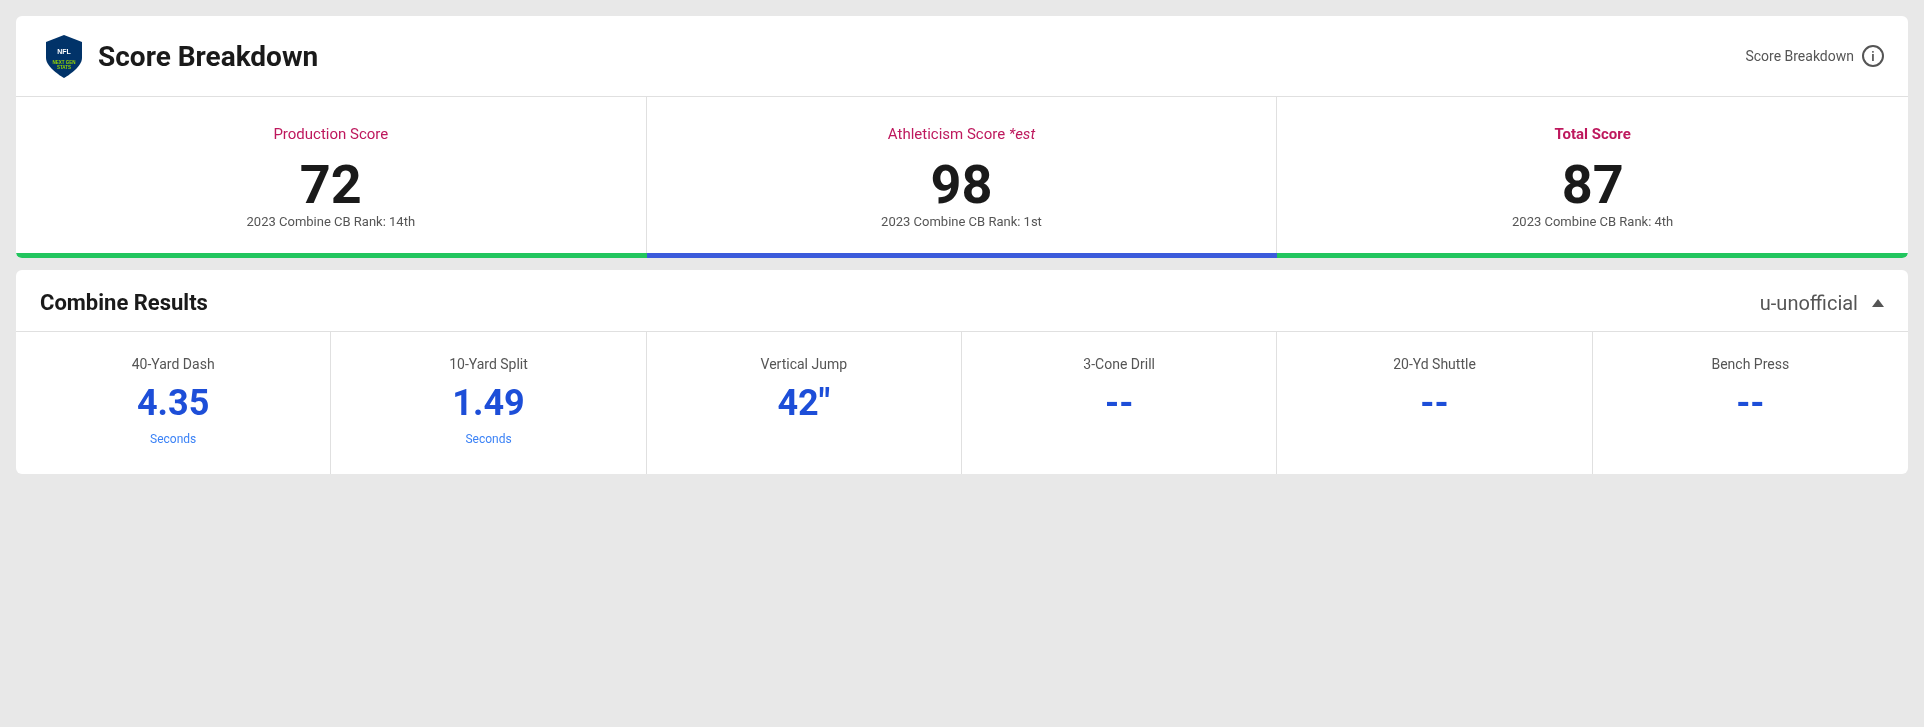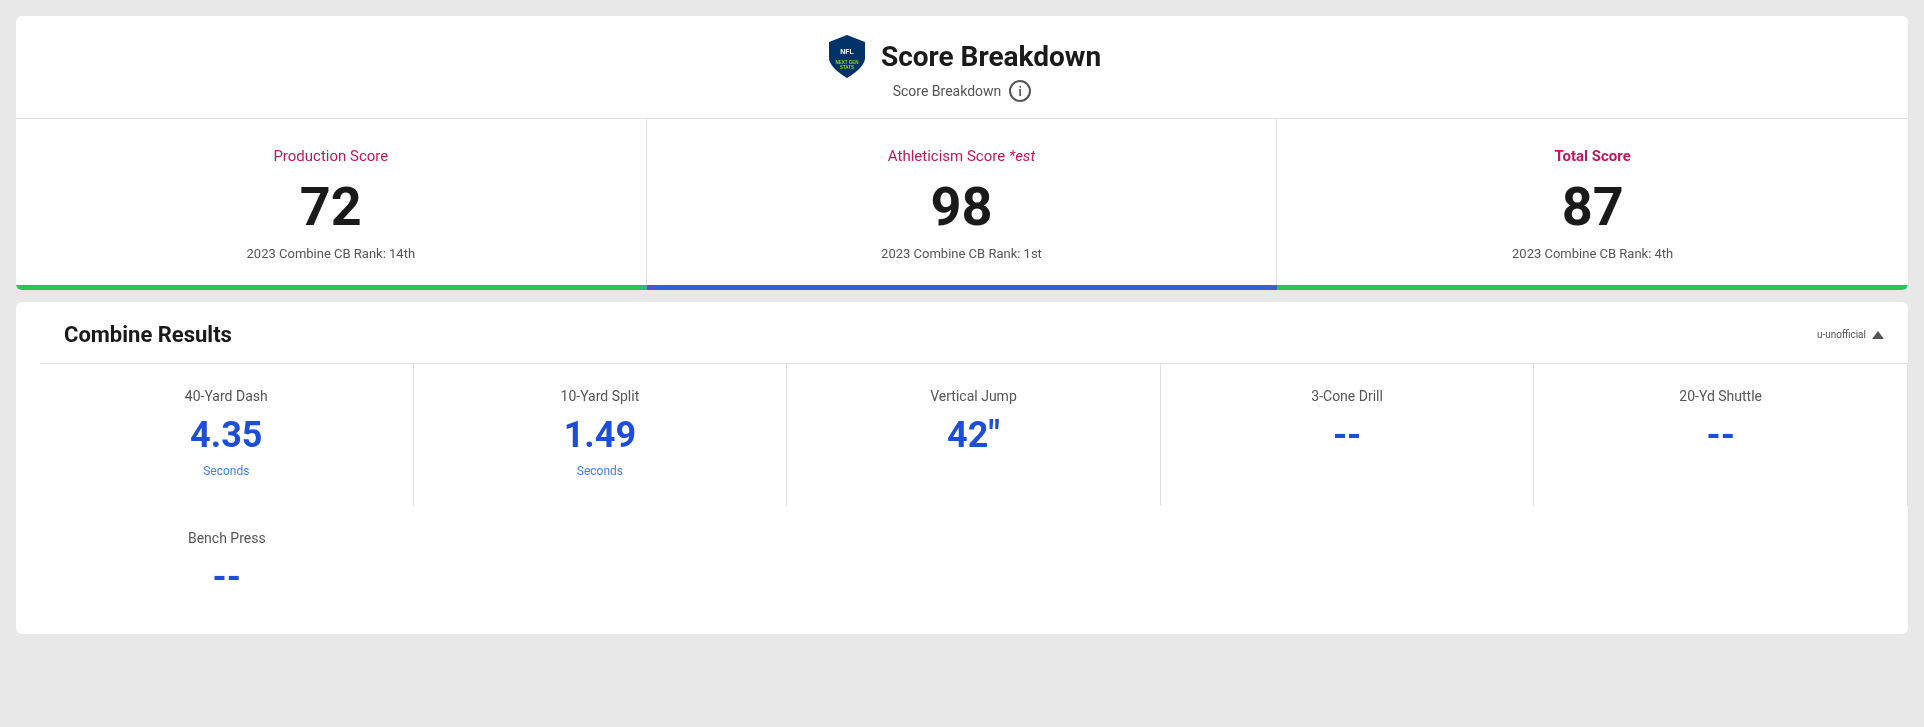--- a/index.html
+++ b/index.html
@@ -24,21 +24,20 @@
       border-radius: 6px;
       overflow: hidden;
     }
 
     .top-card-header {
       display: flex;
       align-items: center;
       justify-content: space-between;
       padding: 16px 24px;
       border-bottom: 1px solid #e0e0e0;
-      flex-direction: column;
     }
 
     .header-left {
       display: flex;
       align-items: center;
       gap: 10px;
     }
 
     .nfl-logo {
       width: 48px;
@@ -110,21 +109,20 @@
 
     .score-label em {
       font-style: italic;
     }
 
     .score-value {
       font-size: 54px;
       font-weight: 700;
       color: #1a1a1a;
       line-height: 1.1;
-      margin-bottom: 10px;
     }
 
     .score-rank {
       font-size: 13px;
       color: #555;
     }
 
     
     .color-bars {
       display: grid;
@@ -142,58 +140,57 @@
 
     .bar-green-right {
       background: #22c55e;
     }
 
     
     .bottom-card {
       background: #fff;
       border-radius: 6px;
       overflow: hidden;
-      padding-left: 24px;
     }
 
     .combine-header {
       display: flex;
       align-items: center;
       justify-content: space-between;
       padding: 20px 24px 16px;
       border-bottom: 1px solid #e0e0e0;
     }
 
     .combine-title {
       font-size: 22px;
       font-weight: 700;
       color: #1a1a1a;
     }
 
     .unofficial-label {
       display: flex;
       align-items: center;
-      gap: 6px;
-      font-size: 10px;
+      gap: 14px;
+      font-size: 20px;
       color: #555;
       cursor: pointer;
     }
 
     .chevron-up {
       width: 0;
       height: 0;
       border-left: 6px solid transparent;
       border-right: 6px solid transparent;
       border-bottom: 8px solid #555;
     }
 
     
     .drill-columns {
       display: grid;
-      grid-template-columns: repeat(5, 1fr);
+      grid-template-columns: repeat(6, 1fr);
     }
 
     .drill-col {
       padding: 24px 16px 28px;
       text-align: center;
       border-right: 1px solid #e0e0e0;
     }
 
     .drill-col:last-child {
       border-right: none;

